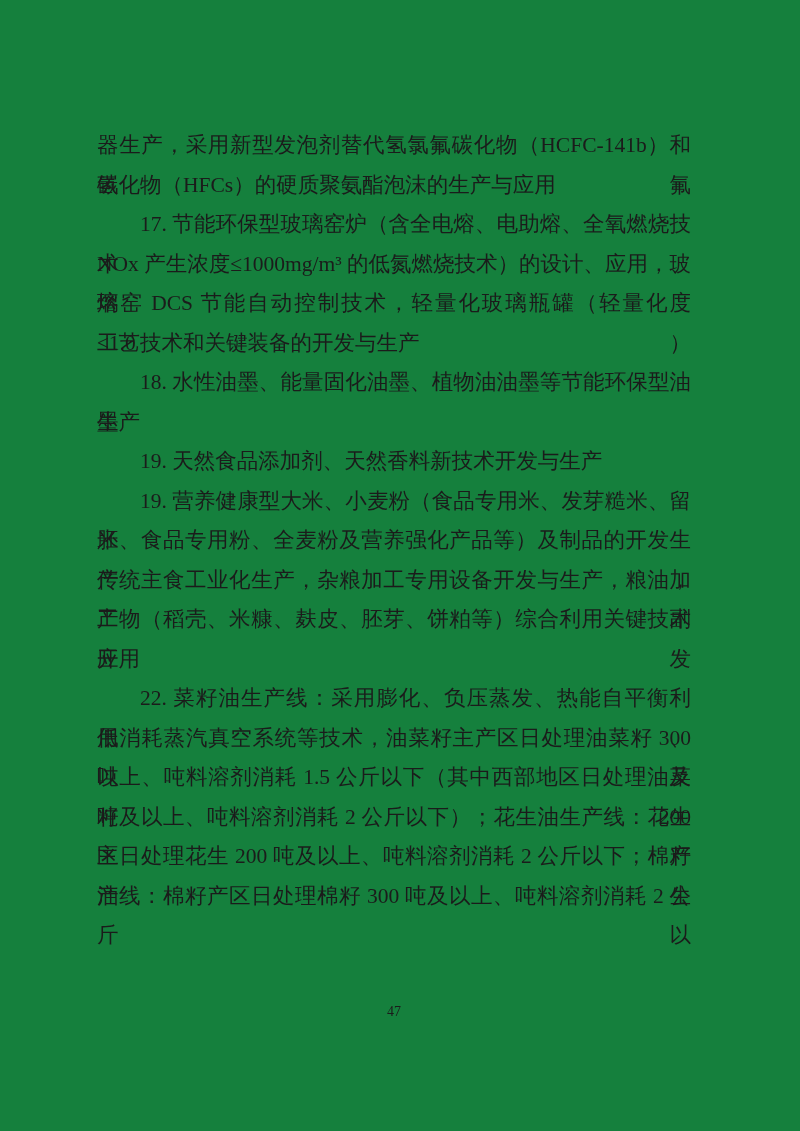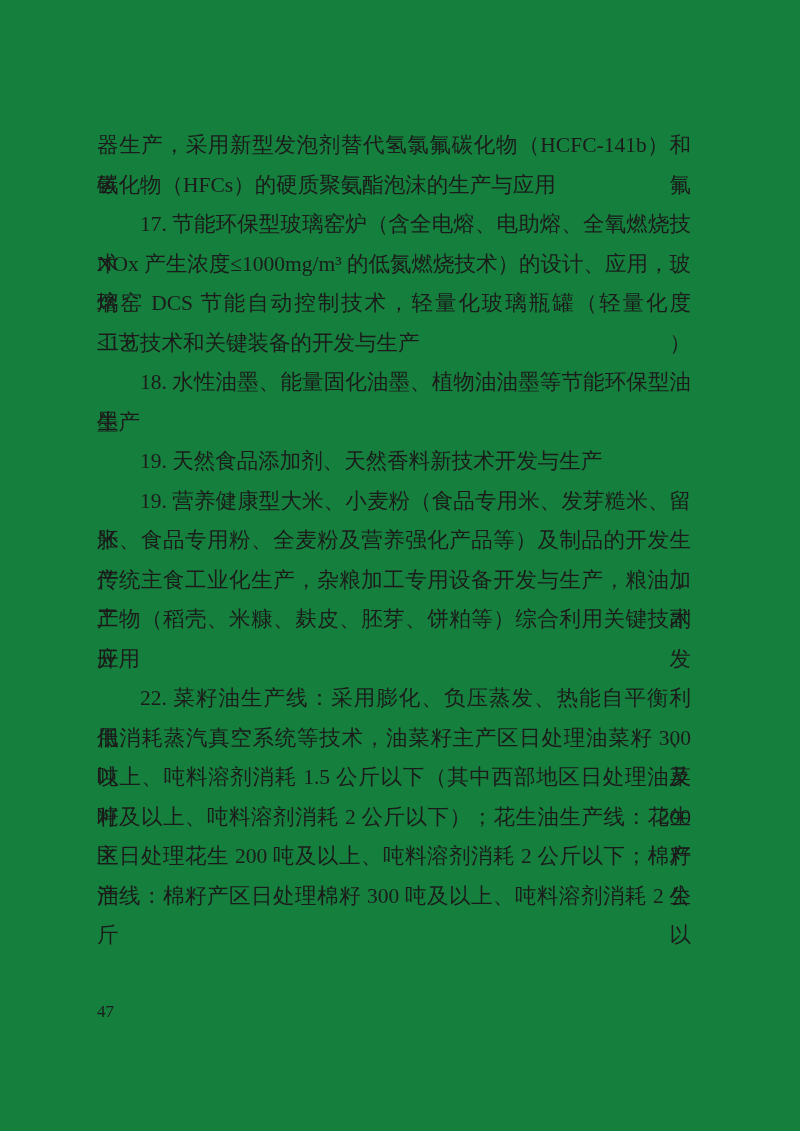--- a/index.html
+++ b/index.html
@@ -30,21 +30,22 @@
     overflow: visible;
   }
   
   .j { text-align: justify; text-align-last: justify; }
   
   .ind { text-indent: 2em; }
   .pagenum {
     position: absolute;
     left: 97px; top: 999px;
     width: 594px;
-    font-size: 17px;
+    text-align: center;
+    font-size: 14px;
     line-height: 26px;
   }
 </style>
 </head>
 <body>
 
 <div class="doc-page">
   <div class="body-text">
 
     <div class="para">

